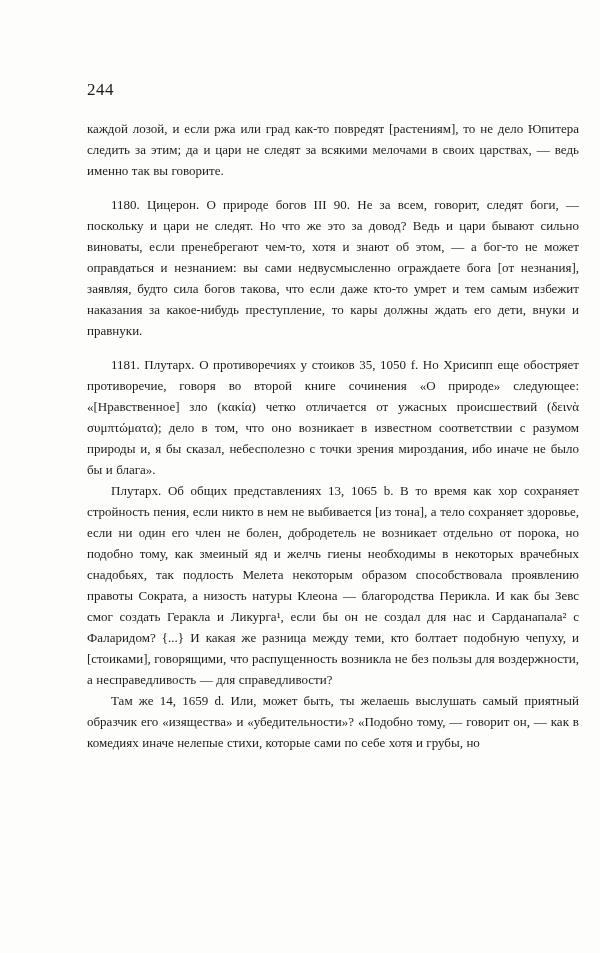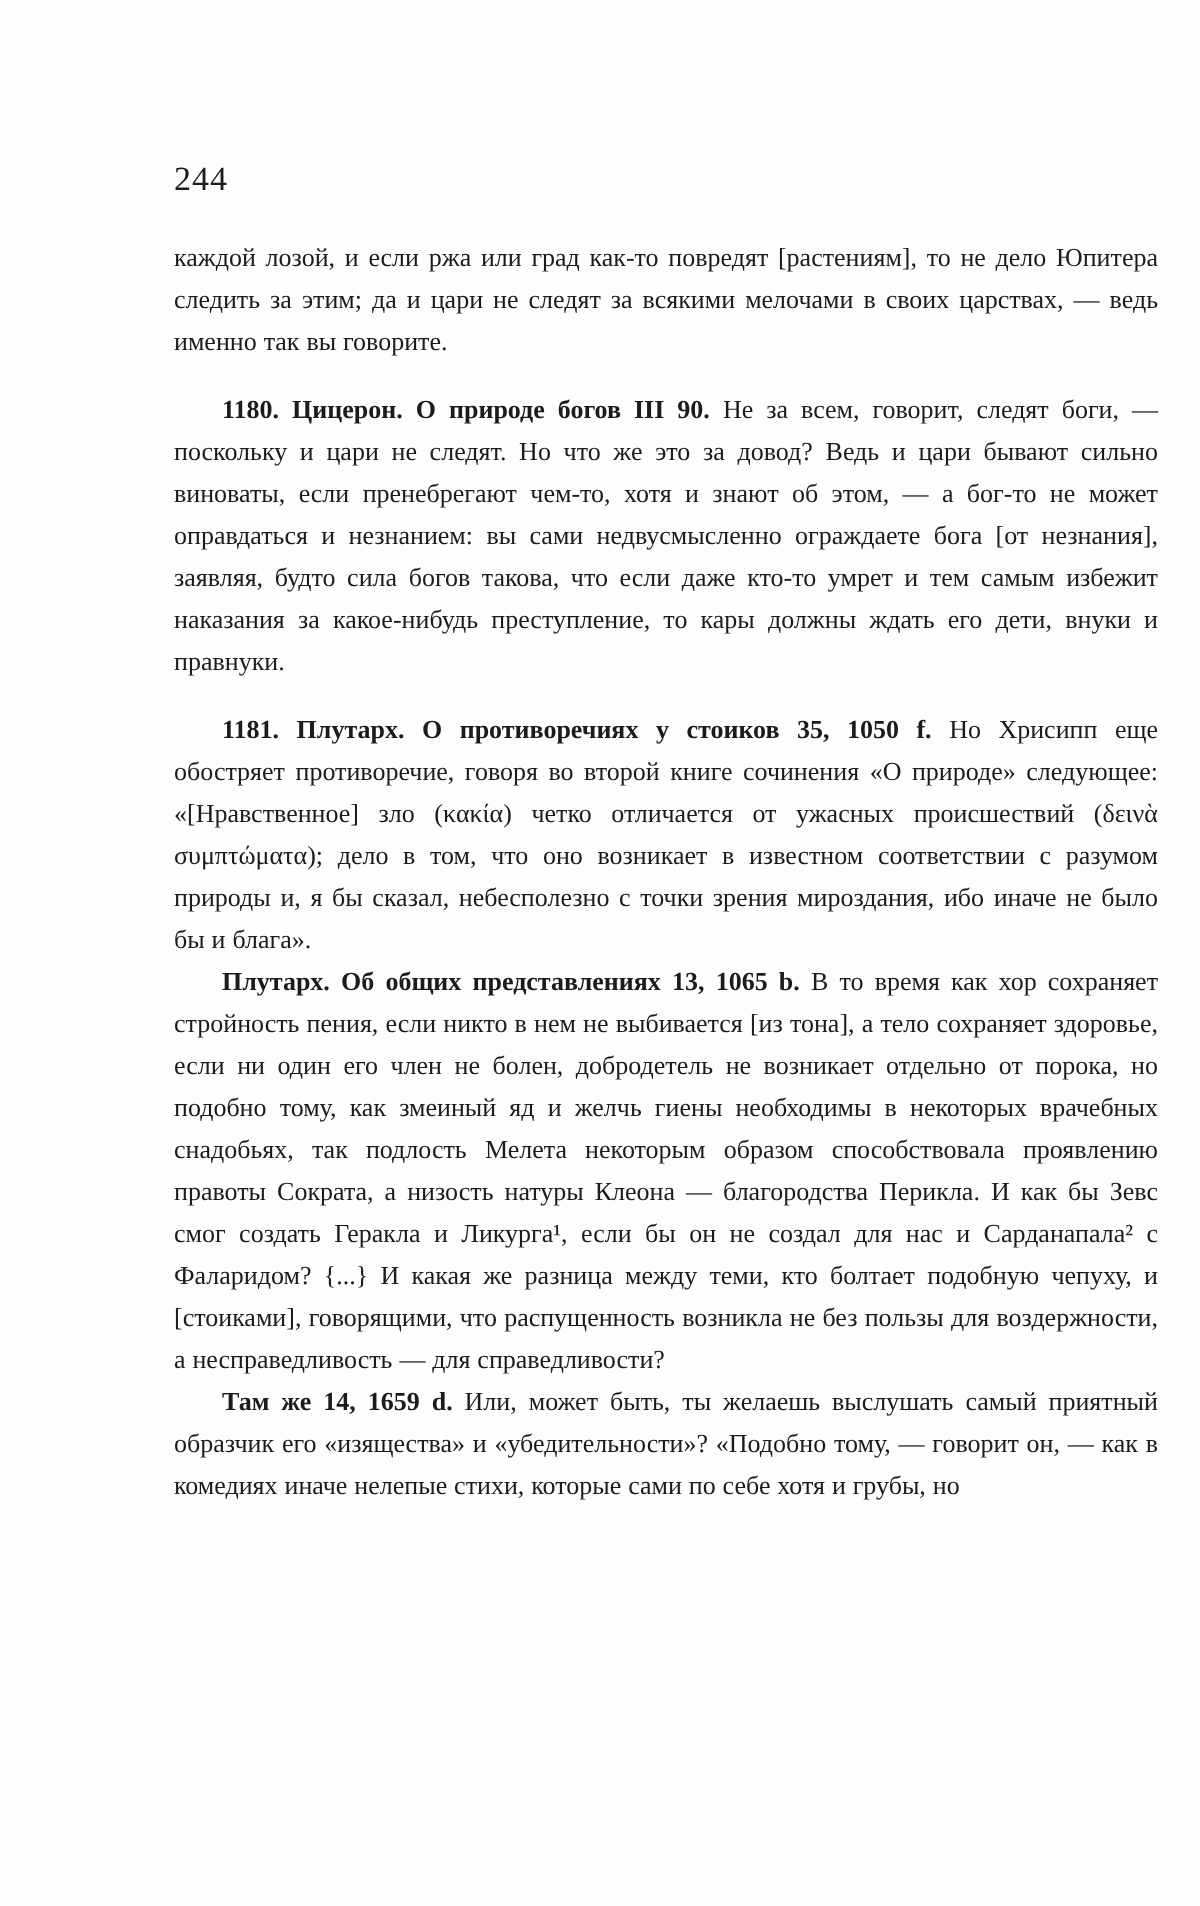--- a/index.html
+++ b/index.html
@@ -32,21 +32,21 @@
     font-size: 13px;
     line-height: 21px;
     text-align: justify;
     hyphens: auto;
     -webkit-hyphens: auto;
     word-spacing: 0.2px;
   }
   .indent { text-indent: 24px; }
   .italic { font-style: italic; }
   .gap { margin-top: 13px !important; }
-  .lead { font-weight: bold; }
+  .lead { font-weight: normal; }
 </style>
 </head>
 <body>
 
 <div class="page">
   <div class="page-number">244</div>
 
   <div class="text-block">
 
     <p class="para">каждой лозой, и если ржа или град как-то повредят [растениям], то не дело Юпитера следить за этим; да и цари не следят за всякими мелочами в своих царствах, — ведь именно так вы говорите.</p>

